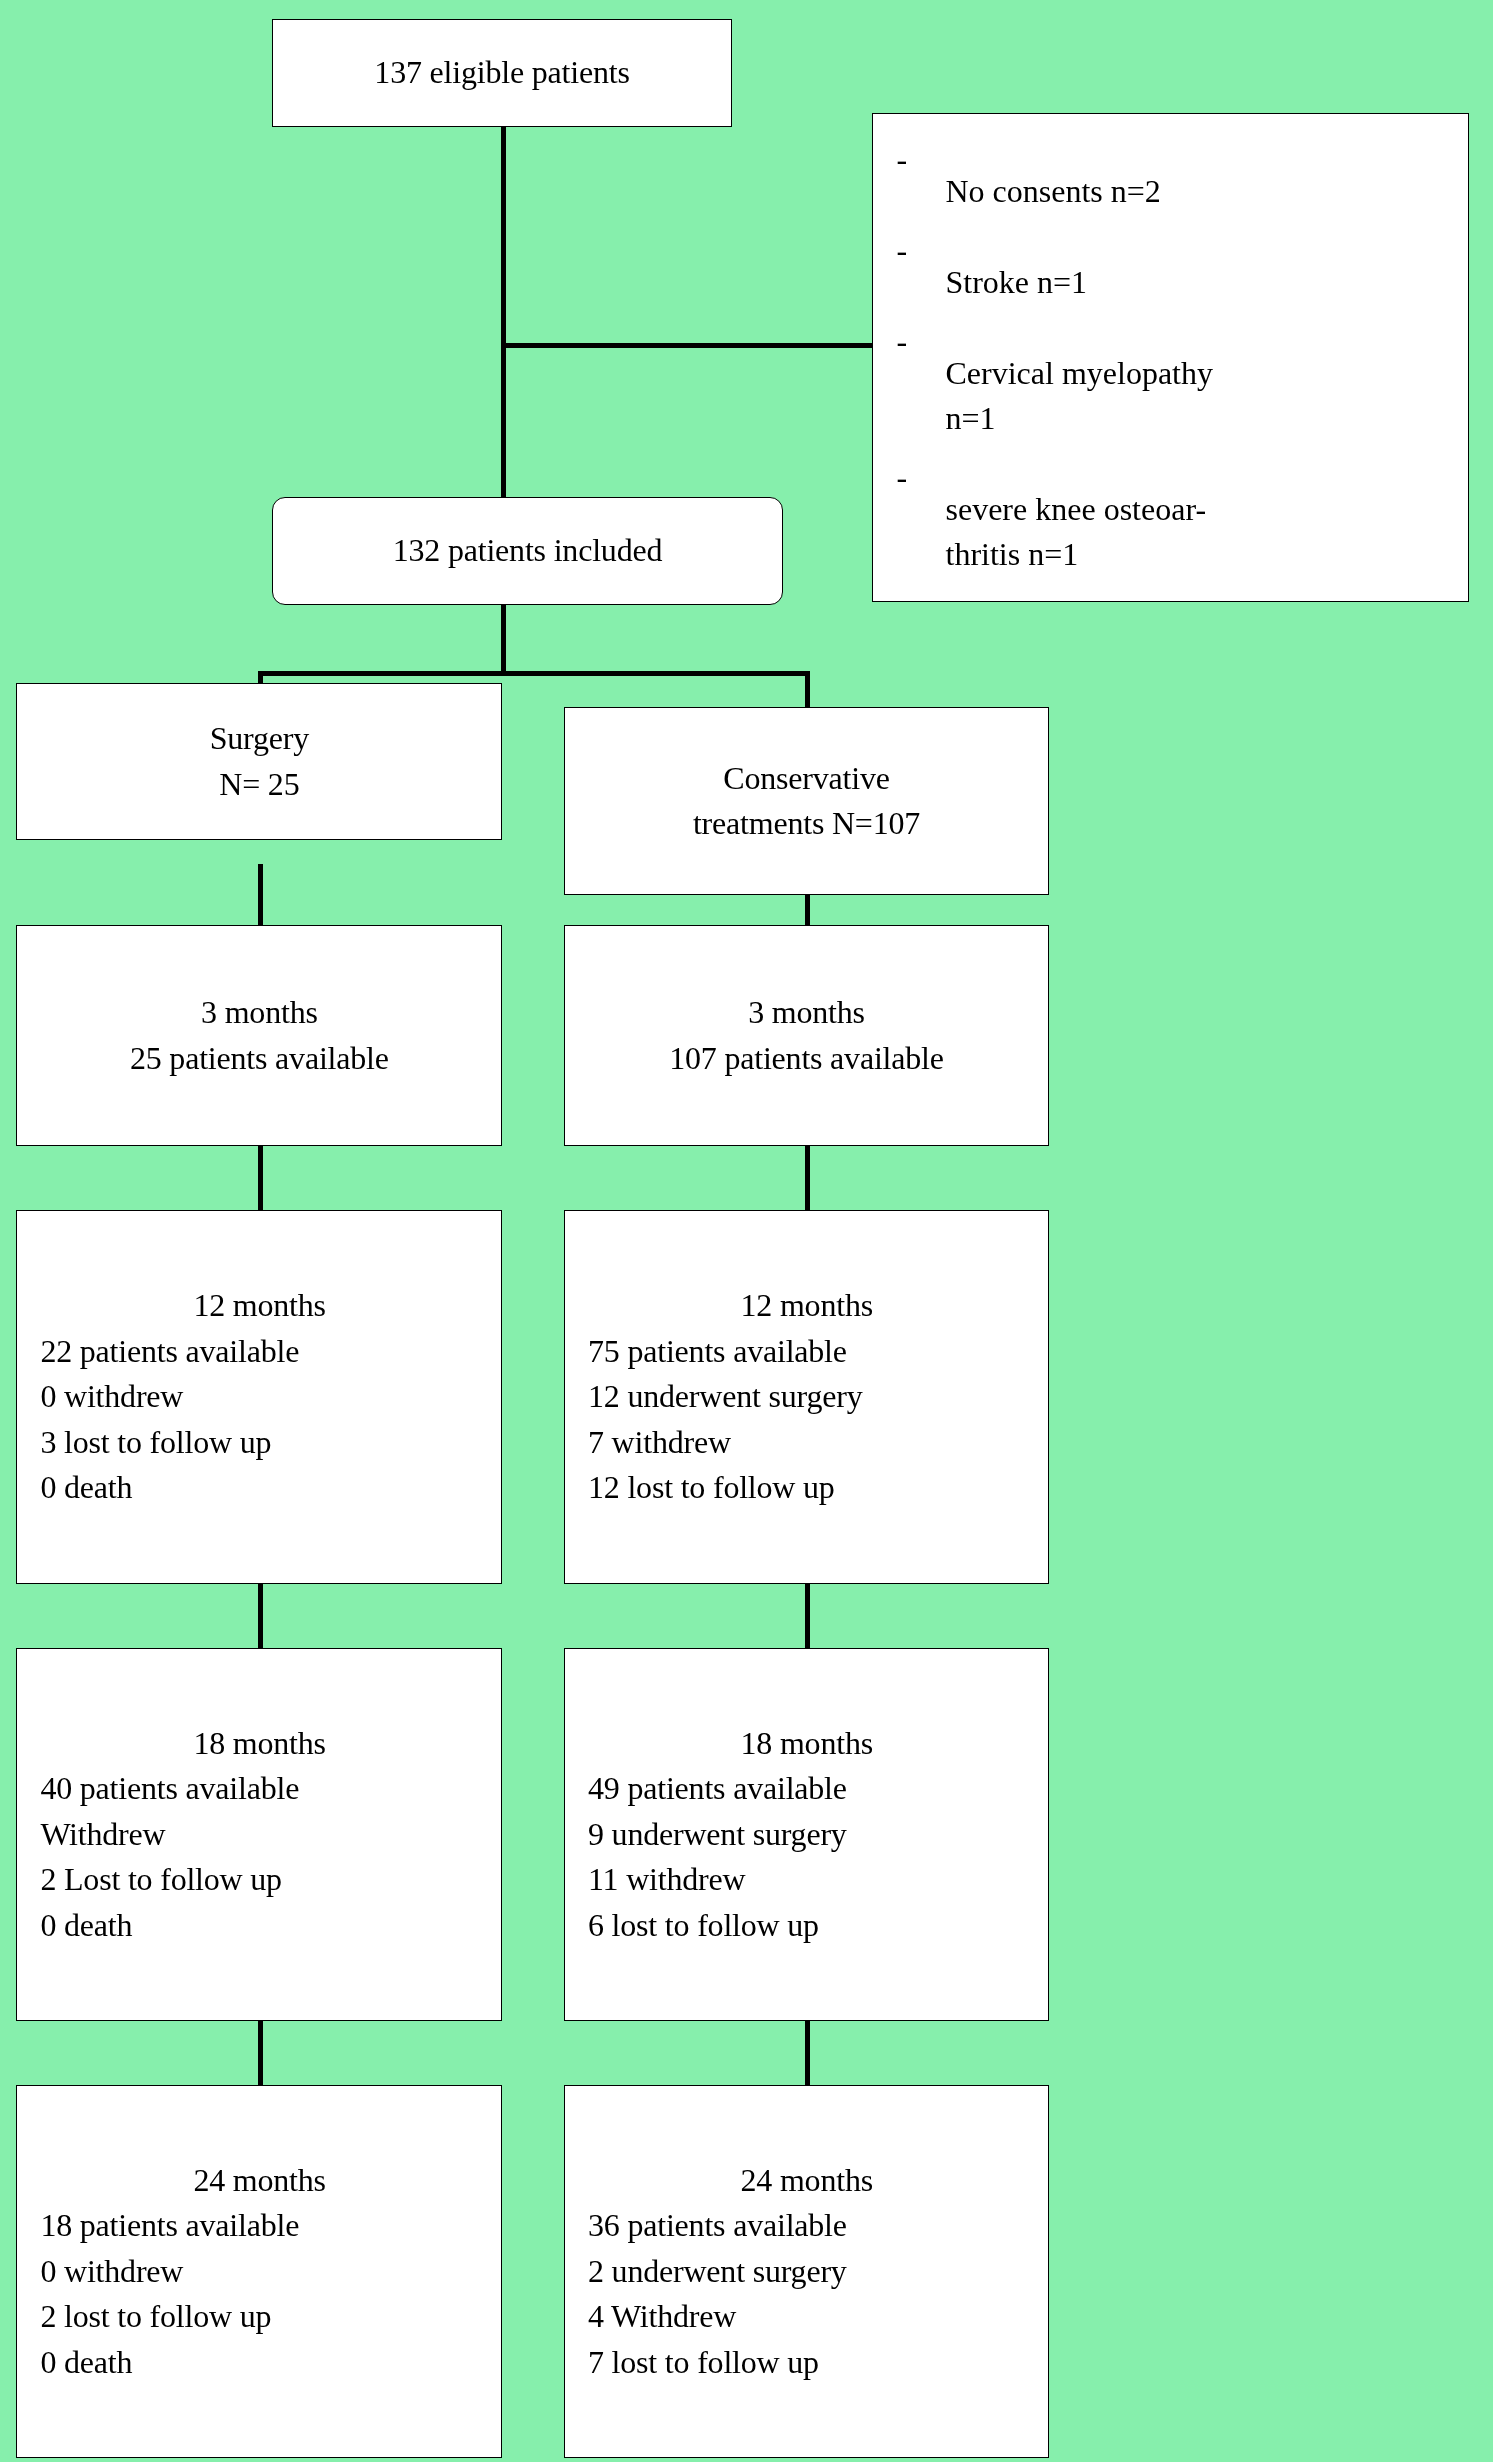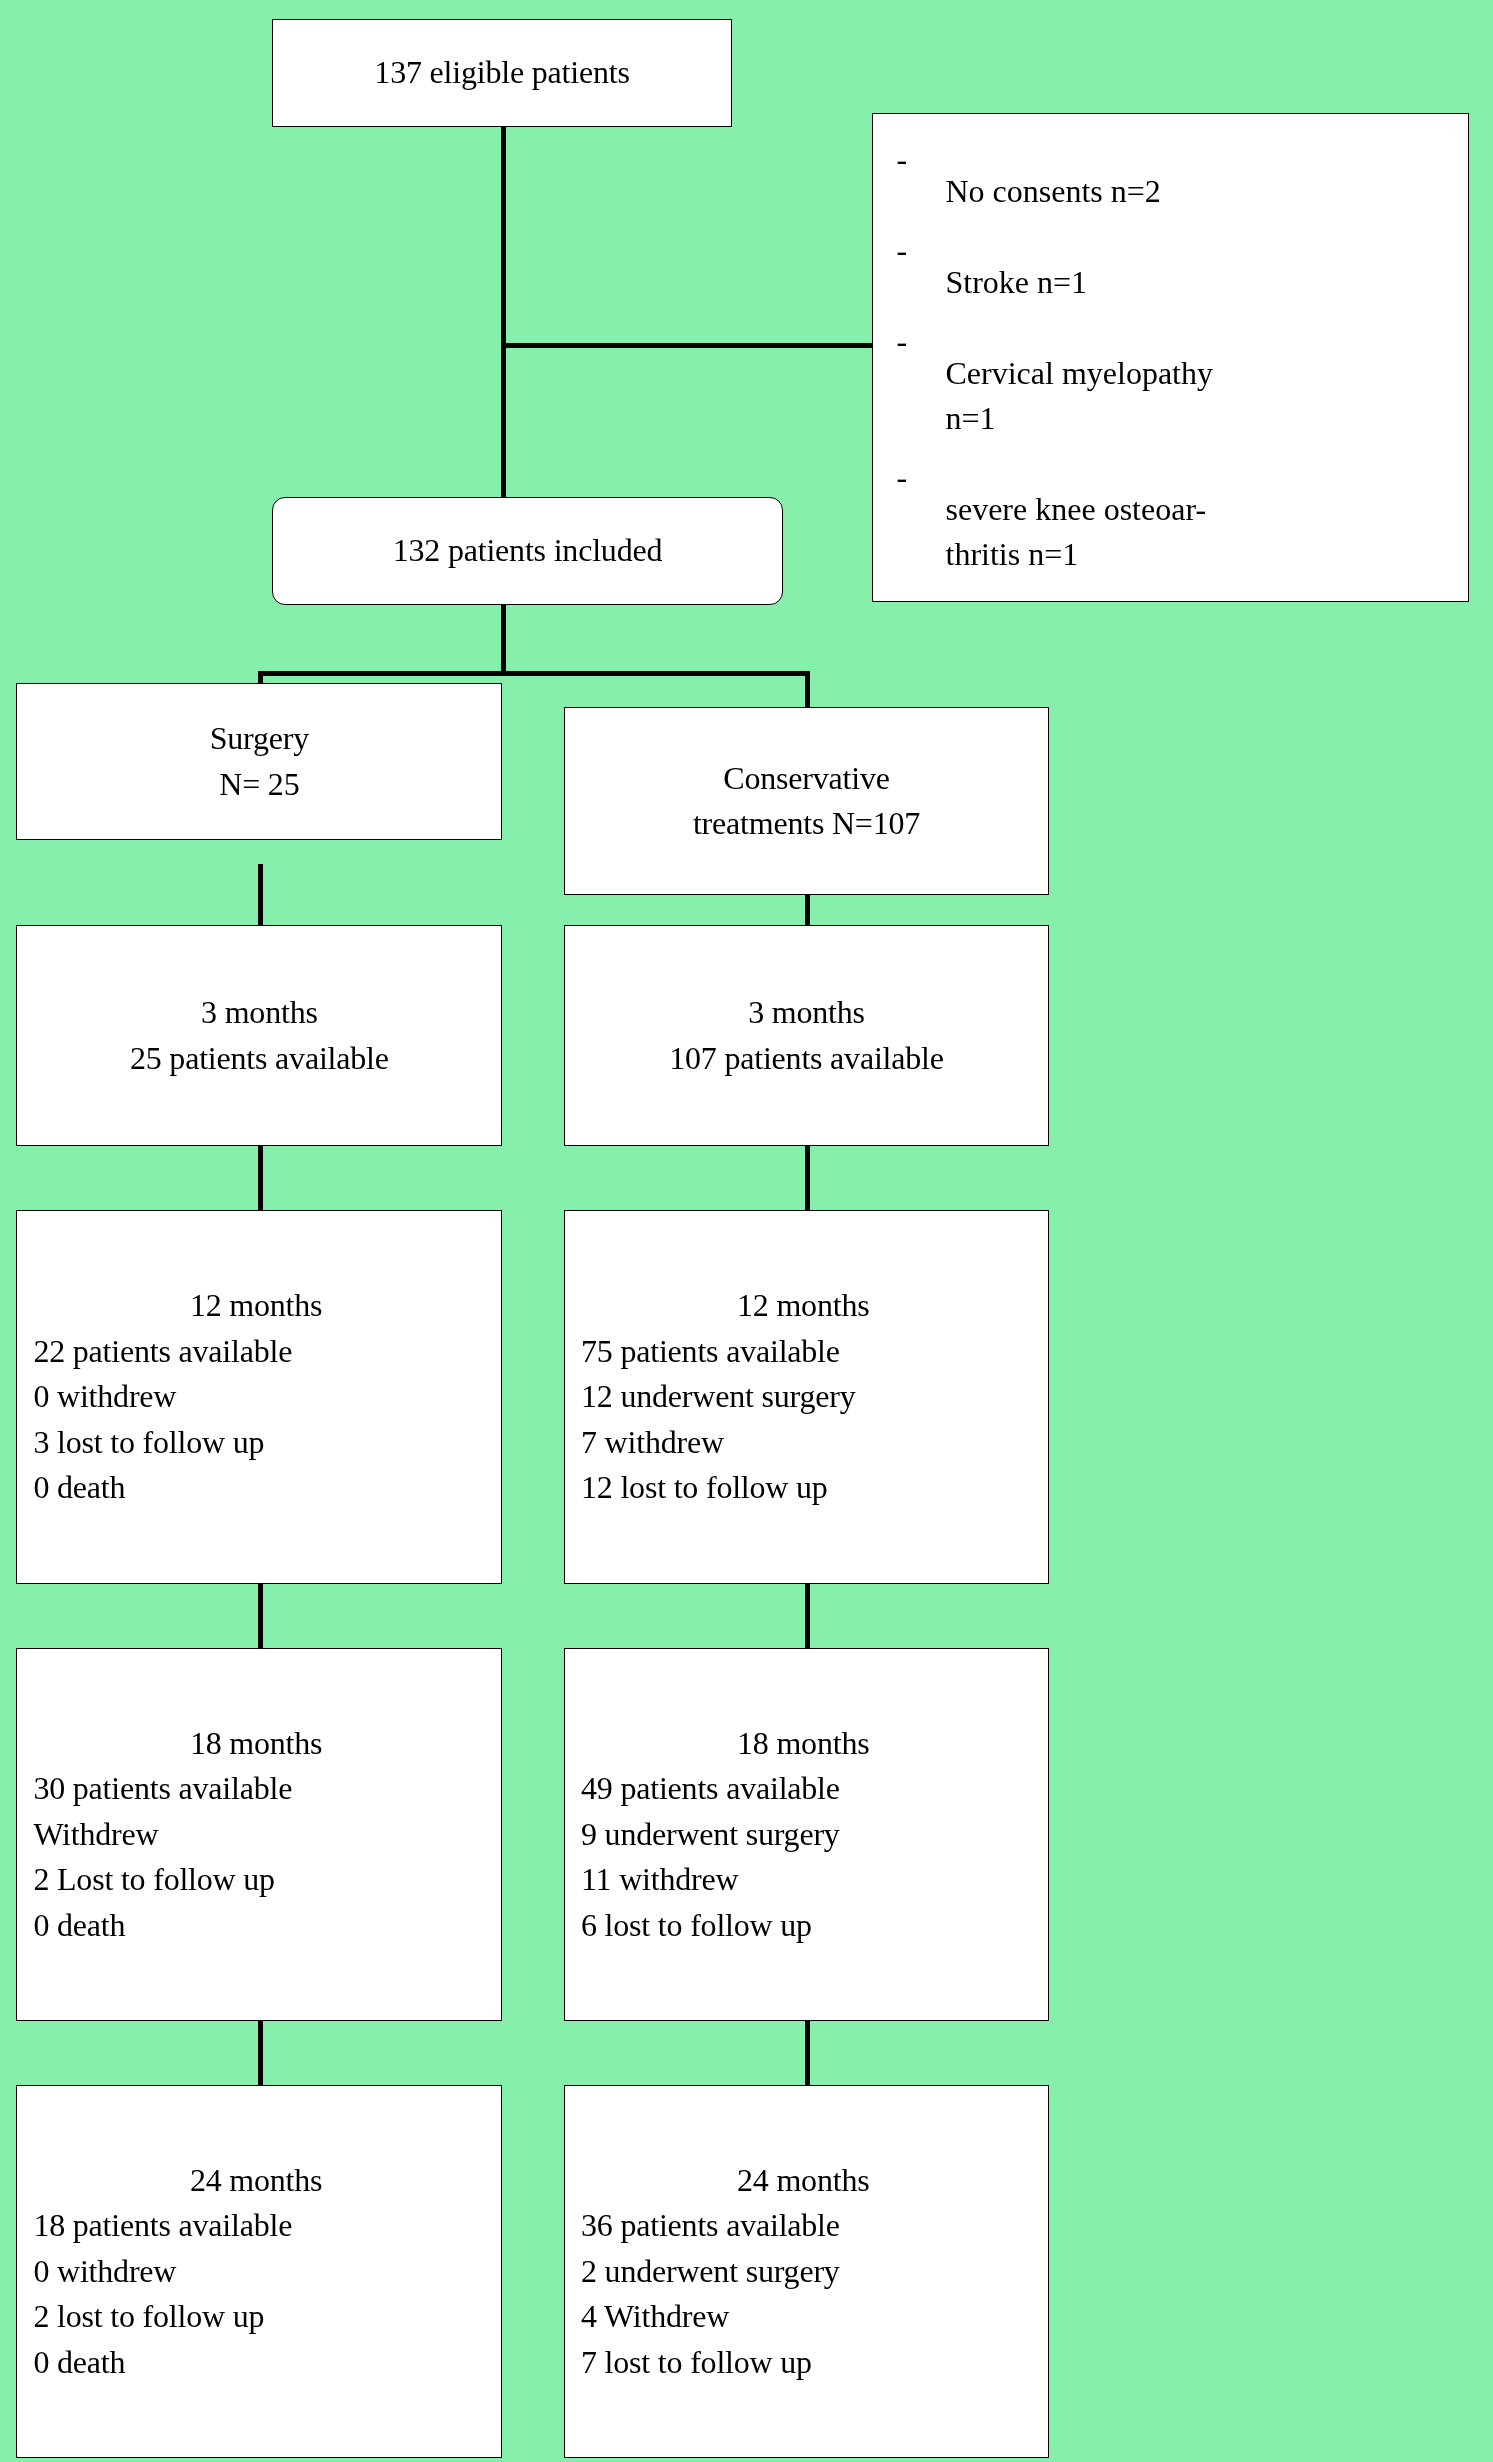--- a/index.html
+++ b/index.html
@@ -36,21 +36,21 @@
   .line-row {
     font-size: 32px;
     line-height: 1.42;
     white-space: nowrap;
     letter-spacing: -0.2px;
   }
   .box.center-text .line-row { text-align: center; }
 
   .box.left-text {
     align-items: stretch;
-    padding-left: 16px;
+    padding-left: 23px;
     padding-right: 9.2px;
   }
   .box.left-text .line-row.head {
     text-align: center;
     margin-left: -13.3px;
   }
   .box.left-text .line-row {
     text-align: left;
   }
 
@@ -156,21 +156,21 @@
   <div class="box left-text" style="left:16.4px; top:1210px; width:486px; height:374px;">
     <div class="line-row head">12 months</div>
     <div class="line-row">22 patients available</div>
     <div class="line-row">0 withdrew</div>
     <div class="line-row">3 lost to follow up</div>
     <div class="line-row">0 death</div>
   </div>
 
   <div class="box left-text" style="left:16.4px; top:1648px; width:486px; height:373px;">
     <div class="line-row head">18 months</div>
-    <div class="line-row">30 patients available</div>
+    <div class="line-row">40 patients available</div>
     <div class="line-row">Withdrew</div>
     <div class="line-row">2 Lost to follow up</div>
     <div class="line-row">0 death</div>
   </div>
 
   <div class="box left-text" style="left:16.4px; top:2085px; width:486px; height:373px;">
     <div class="line-row head">24 months</div>
     <div class="line-row">18 patients available</div>
     <div class="line-row">0 withdrew</div>
     <div class="line-row">2 lost to follow up</div>

